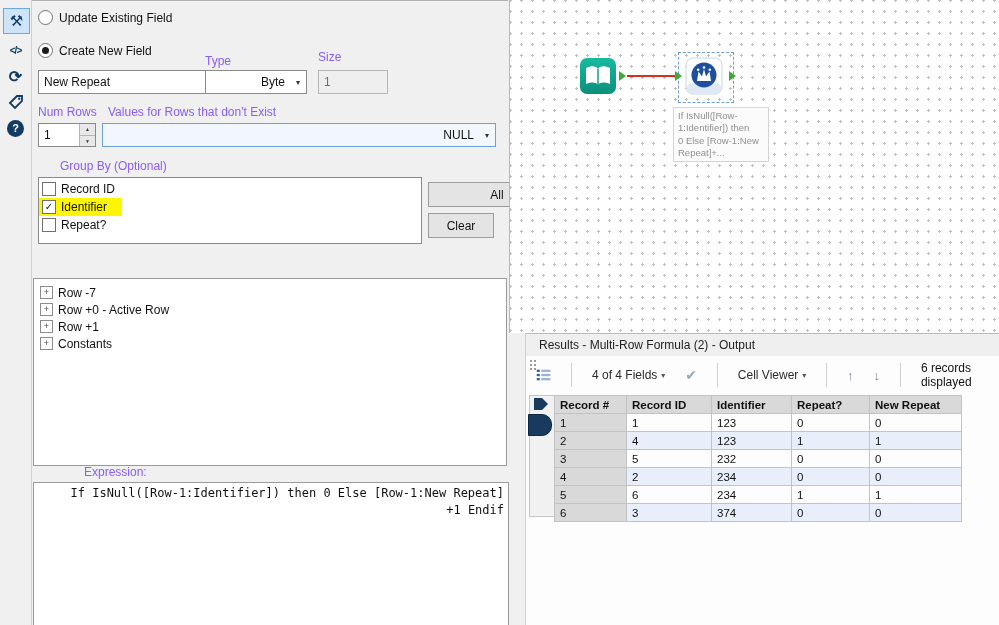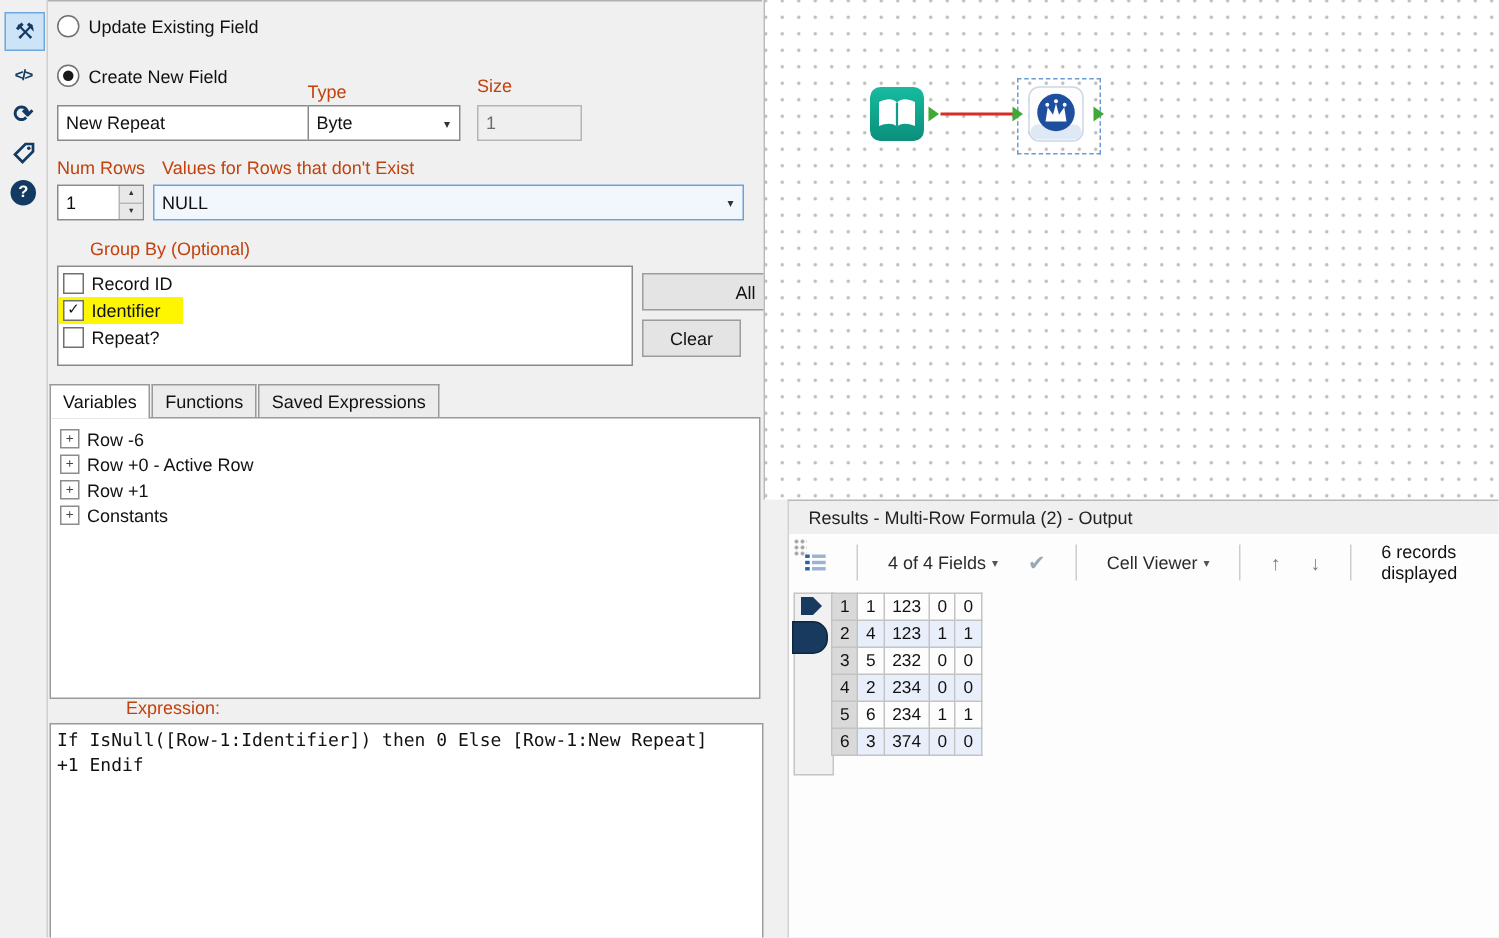--- a/index.html
+++ b/index.html
@@ -12,22 +12,22 @@
   .strip-icon { position:absolute; left:3px; width:25px; height:24px; display:flex; align-items:center;
                 justify-content:center; color:#123a63; cursor:default; }
   .strip-icon.selected { background:#cde3f7; border:1px solid #6fa8dc; }
   .wrench-glyph  { font-size:15px; }
   .code-glyph    { font-weight:bold; font-size:10px; letter-spacing:-1px; }
   .refresh-glyph { font-size:16px; font-weight:bold; }
   .help-badge { width:17px; height:17px; border-radius:50%; background:#123a63; color:#fff;
                 font-weight:bold; font-size:11px; display:flex; align-items:center; justify-content:center; }
 
   
-  .config { position:absolute; left:32px; top:0; width:476px; height:625px; border-top:1px solid #b0b0b0; }
-  .lbl { position:absolute; white-space:nowrap; color:#c2410c; }
+  .config { position:absolute; left:32px; top:0; width:476px; height:625px; border-top:1px solid #b0b0b0;text-align:right; }
+  .lbl { position:absolute; white-space:nowrap; color:#8b5cf6; }
   .radio-row { position:absolute; display:flex; align-items:center; gap:6px; }
   .radio { width:13px; height:13px; border:1px solid #707070; border-radius:50%; background:#fff;
            position:relative; flex:0 0 auto; }
   .radio.sel::after { content:""; position:absolute; left:3px; top:3px; right:3px; bottom:3px;
                       border-radius:50%; background:#1a1a1a; }
   .field { position:absolute; background:#fff; border:1px solid #8a8a8a; height:22px; display:flex;
            align-items:center; padding:0 5px; }
   .field.disabled { background:#efefef; border-color:#b5b5b5; color:#6e6e6e; }
   .combo { position:absolute; background:#fff; border:1px solid #8a8a8a; height:22px; display:flex;
            align-items:center; }
@@ -179,30 +179,25 @@
       <span>Identifier</span>
     </div>
     <div class="gitem">
       <span class="cb"></span>
       <span>Repeat?</span>
     </div>
   </div>
   <div class="btn" style="left:396px; top:181px;padding-left:36px;">All</div>
   <div class="btn" style="left:396px; top:212px;">Clear</div>
 
-  <div class="tabs">
-    <div class="tab active">Variables</div>
-    <div class="tab">Functions</div>
-    <div class="tab">Saved Expressions</div>
-  </div>
 
   <div class="treebox">
     <div class="titem">
       <span class="expander">+</span>
-      <span>Row -6</span>
+      <span>Row -7</span>
     </div>
     <div class="titem">
       <span class="expander">+</span>
       <span>Row +0 - Active Row</span>
     </div>
     <div class="titem">
       <span class="expander">+</span>
       <span>Row +1</span>
     </div>
     <div class="titem">
@@ -243,20 +238,24 @@
       <rect x="2" y="26" width="34" height="10" rx="5" fill="#dfe8f5"></rect>
       <circle cx="19" cy="18" r="12.5" fill="#1d4f9e"></circle>
       <path d="M12 24 L13.5 14.5 L17 19.5 L19 12 L21 19.5 L24.5 14.5 L26 24 Z" fill="#ffffff"></path>
       <circle cx="13.2" cy="12.8" r="1.3" fill="#ffffff"></circle>
       <circle cx="19" cy="10.5" r="1.3" fill="#ffffff"></circle>
       <circle cx="24.8" cy="12.8" r="1.3" fill="#ffffff"></circle>
     </svg>
   </div>
   <span class="anchor" style="left:219px; top:71px;"></span>
 
+  <div class="annotation" style="left:163px; top:107px;">If IsNull([Row-
+1:Identifier]) then
+0 Else [Row-1:New
+Repeat]+...</div>
 </div>
 
 <div class="results">
   <div class="rtitle">Results - Multi-Row Formula (2) - Output</div>
 
   <div class="rtoolbar">
     <span class="grip"></span>
     <svg width="20" height="18" viewBox="0 0 20 18">
       <rect x="1" y="2" width="4" height="3" fill="#2e5fa3"></rect>
         <rect x="7" y="2" width="12" height="3" fill="#9ab2d4"></rect>
@@ -284,20 +283,27 @@
   </div>
 
   <div class="gutter-col"></div>
   <svg class="funnel" width="16" height="14" viewBox="0 0 16 14">
     <path d="M1 1 H9 L15 7 L9 13 H1 Z" fill="#173a5e"></path>
   </svg>
   <div class="bookmark"></div>
 
   <table class="rt">
     <tbody>
+        <tr>
+      <th style="min-width:61px;">Record #</th>
+      <th style="min-width:74px;">Record ID</th>
+      <th style="min-width:69px;">Identifier</th>
+      <th style="min-width:67px;">Repeat?</th>
+      <th style="min-width:81px;">New Repeat</th>
+    </tr>
     <tr>
       <td class="rownum">1</td>
       <td>1</td>
       <td>123</td>
       <td>0</td>
       <td>0</td>
     </tr>
     <tr class="alt">
       <td class="rownum">2</td>
       <td>4</td>

